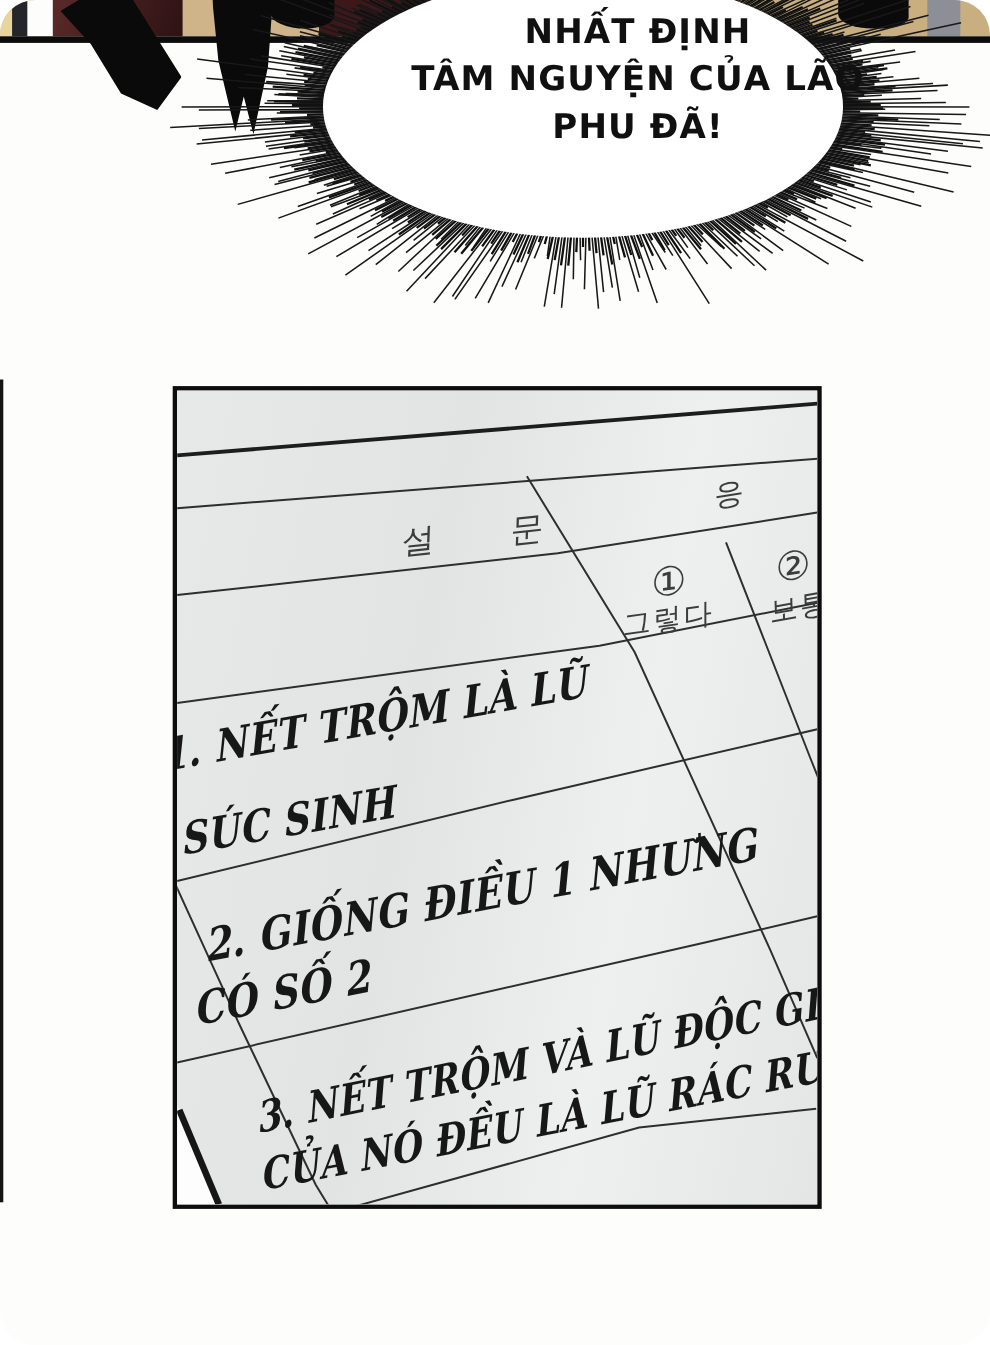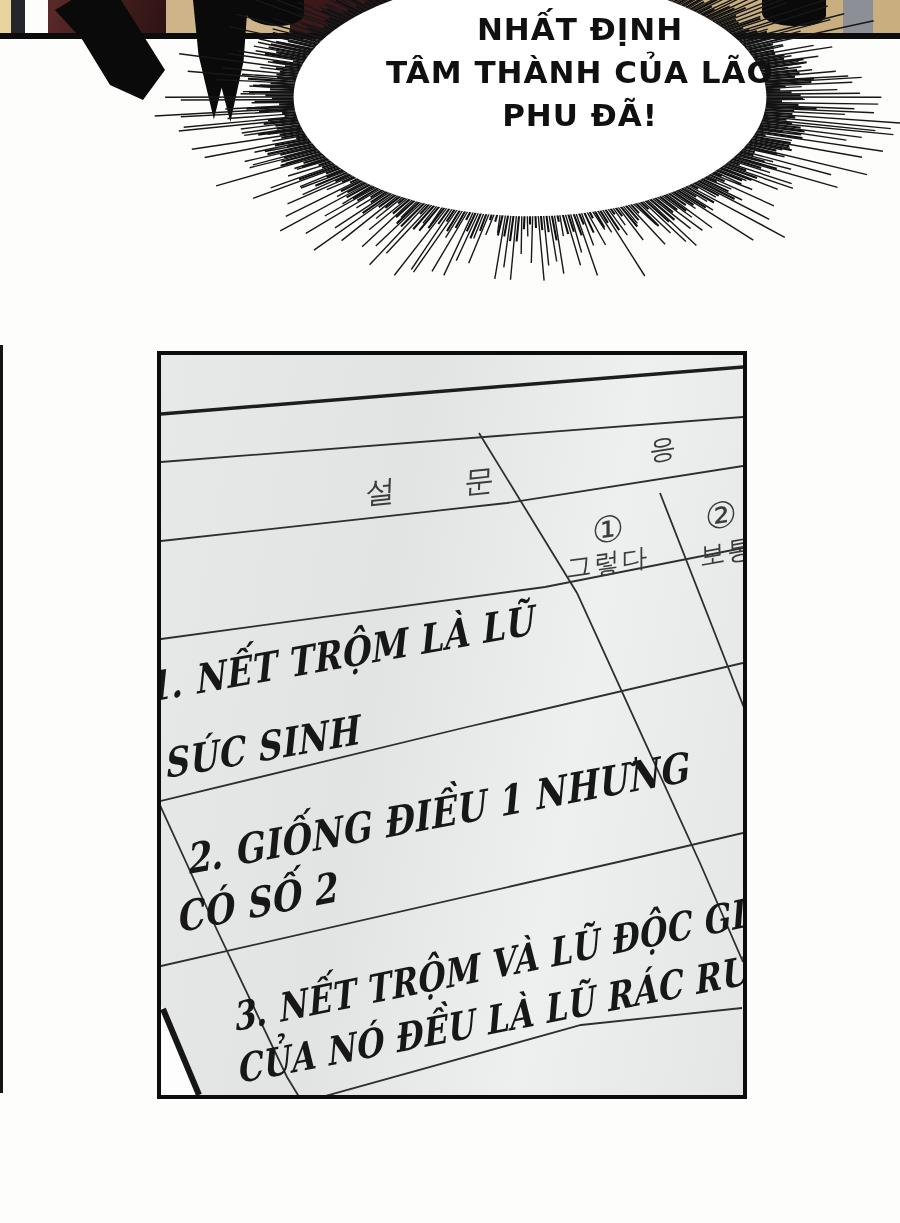--- a/index.html
+++ b/index.html
@@ -1,17 +1,17 @@
 <!DOCTYPE html>
 <html><head>
 <meta charset="utf-8">
 <style>
   html,body{margin:0;padding:0;background:#ffffff;}
   .page{position:relative;width:900px;height:1223px;overflow:hidden;background:#fdfdfc;
-        font-family:"DejaVu Sans",sans-serif;}
+        font-family:"DejaVu Sans",sans-serif;border-radius:32px;}
   
   .top-strip{position:absolute;left:0;top:0;width:900px;height:140px;z-index:1;}
   .ts-base{position:absolute;top:0;height:33px;}
   .ts-borderline{position:absolute;left:0;top:33px;width:900px;height:6px;background:#0c0c0c;}
   .ink{position:absolute;background:#0a0a0a;}
   
   .bubble{position:absolute;left:0;top:0;width:900px;height:320px;z-index:2;}
   .bubble svg{position:absolute;left:0;top:0;}
   .bubble-text{position:absolute;left:350px;top:8px;width:460px;text-align:center;
      font-weight:bold;font-size:31px;line-height:43px;letter-spacing:1px;color:#101010;
@@ -57,21 +57,21 @@
   </div>
 
   <div class="bubble">
     <svg id="burst" width="900" height="320" viewBox="0 0 900 320">
         <path d="M758.0 98.3L802.9 98.6M757.9 101.0L782.0 101.4M757.6 103.7L798.5 104.9M757.2 106.4L816.6 108.8M756.8 109.0L794.2 111.0M756.1 111.7L792.4 114.0M755.4 114.3L795.2 117.4M754.5 117.0L786.5 119.8M753.6 119.6L792.1 123.5M752.5 122.2L800.7 127.7M751.2 124.8L804.6 131.5M749.9 127.4L783.1 132.0M748.4 130.0L802.4 138.1M746.8 132.5L765.6 135.6M745.1 135.1L790.7 143.1M743.3 137.6L789.3 146.3M741.4 140.1L791.7 150.3M739.4 142.5L776.4 150.6M737.2 145.0L777.1 154.2M734.9 147.4L754.8 152.3M732.5 149.8L753.5 155.2M730.1 152.1L764.7 161.7M727.5 154.5L776.8 168.8M724.7 156.8L761.2 168.0M721.9 159.0L739.8 164.8M719.0 161.3L746.2 170.5M716.0 163.5L757.0 178.1M712.9 165.6L751.5 180.1M709.7 167.8L742.1 180.5M706.4 169.9L721.7 176.2M702.9 171.9L724.6 181.3M699.4 173.9L716.7 181.7M695.8 175.9L728.5 191.4M692.2 177.8L734.6 199.0M688.4 179.7L718.8 195.6M684.5 181.5L698.1 188.9M680.6 183.3L714.0 202.5M676.6 185.1L696.2 196.8M672.5 186.8L705.7 207.7M668.3 188.4L693.5 205.0M664.0 190.0L685.8 205.1M659.7 191.5L686.2 210.9M655.3 193.0L677.2 209.9M650.8 194.5L673.0 212.4M646.3 195.9L674.5 219.9M641.7 197.2L669.1 221.8M637.0 198.5L648.5 209.3M632.3 199.7L658.6 226.1M627.6 200.9L639.0 213.1M622.7 202.0L638.7 220.1M617.9 203.1L637.3 226.5M612.9 204.1L622.3 216.1M608.0 205.0L614.8 214.4M603.0 205.9L619.2 230.1M597.9 206.7L607.9 222.9M592.8 207.5L604.3 227.6M587.7 208.2L593.0 218.3M582.6 208.9L593.7 232.6M577.4 209.4L583.8 224.5M572.2 210.0L581.7 235.3M567.0 210.4L573.9 231.8M561.7 210.8L568.2 234.0M556.5 211.2L558.9 221.8M551.2 211.5L556.6 240.4M545.9 211.7L548.7 232.2M540.6 211.8L542.3 230.1M535.3 211.9L536.0 228.0M530.0 211.9L530.0 224.6M524.7 211.9L523.9 229.2M519.4 211.8L516.6 241.5M514.1 211.7L510.0 241.2M508.8 211.5L504.2 236.5M503.5 211.2L497.9 235.5M498.3 210.8L495.2 221.8M493.0 210.4L489.9 220.1M487.8 210.0L480.0 230.8M482.6 209.4L470.4 238.4M477.4 208.9L466.8 231.4M472.3 208.2L466.1 220.0M467.2 207.5L455.6 227.9M462.1 206.7L447.0 231.1M457.0 205.9L446.6 221.5M452.0 205.0L438.3 224.0M447.1 204.1L428.4 228.1M442.1 203.1L419.3 230.7M437.3 202.0L413.2 229.3M432.4 200.9L420.1 214.1M427.7 199.7L401.0 226.5M423.0 198.5L396.7 223.4M418.3 197.2L396.1 217.1M413.7 195.9L392.9 213.6M409.2 194.5L398.1 203.4M404.7 193.0L385.4 207.8M400.3 191.5L378.8 207.2M396.0 190.0L362.6 213.2M391.7 188.4L370.8 202.3M387.5 186.8L370.6 197.4M383.4 185.1L357.4 200.7M379.4 183.3L353.0 198.5M375.5 181.5L346.6 197.3M371.6 179.7L347.3 192.4M367.8 177.8L340.9 191.2M364.2 175.9L350.1 182.6M360.6 173.9L342.2 182.3M357.1 171.9L335.4 181.3M353.6 169.9L315.4 185.7M350.3 167.8L326.6 177.1M347.1 165.6L326.0 173.6M344.0 163.5L299.0 179.5M341.0 161.3L322.0 167.7M338.1 159.0L318.6 165.3M335.3 156.8L302.1 167.0M332.5 154.5L303.5 162.9M329.9 152.1L280.6 165.7M327.5 149.8L281.3 161.8M325.1 147.4L284.0 157.5M322.8 145.0L280.3 154.8M320.6 142.5L267.5 154.1M318.6 140.1L287.1 146.5M316.7 137.6L274.8 145.5M314.9 135.1L296.2 138.4M313.2 132.5L281.3 137.7M311.6 130.0L279.7 134.8M310.1 127.4L258.2 134.6M308.8 124.8L276.7 128.8M307.5 122.2L275.5 125.8M306.4 119.6L263.7 123.9M305.5 117.0L267.9 120.3M304.6 114.3L284.6 115.9M303.9 111.7L282.1 113.1M303.2 109.0L259.1 111.4M302.8 106.4L246.4 108.7M302.4 103.7L279.1 104.4M302.1 101.0L254.5 101.9M302.0 98.3L271.9 98.5M302.0 95.7L265.4 95.4M302.1 93.0L249.0 92.1M302.4 90.3L270.0 89.4M302.8 87.6L253.1 85.6M303.2 85.0L270.5 83.3M303.9 82.3L247.9 78.7M304.6 79.7L277.0 77.6M305.5 77.0L276.5 74.5M306.4 74.4L279.8 71.7M307.5 71.8L275.9 68.2M308.8 69.2L284.9 66.2M310.1 66.6L272.6 61.4M311.6 64.0L293.1 61.2M313.2 61.5L264.9 53.6M314.9 58.9L276.3 52.1M316.7 56.4L268.6 47.3M318.6 53.9L270.9 44.2M320.6 51.5L276.1 41.8M322.8 49.0L287.9 41.0M325.1 46.6L277.7 35.0M327.5 44.2L290.3 34.5M329.9 41.9L289.5 30.7M332.5 39.5L311.1 33.3M335.3 37.2L307.3 28.6M338.1 35.0L320.6 29.3M341.0 32.7L324.0 26.9M344.0 30.5L327.9 24.7M347.1 28.4L325.1 20.1M350.3 26.2L329.3 18.0M353.6 24.1L321.8 11.0M357.1 22.1L326.8 9.0M360.6 20.1L343.6 12.4M364.2 18.1L347.5 10.2M367.8 16.2L336.0 0.3M371.6 14.3L356.3 6.3M375.5 12.5L349.1 -2.0M379.4 10.7L364.9 2.4M383.4 8.9L347.7 -12.5M387.5 7.2L375.4 -0.4M391.7 5.6L356.5 -17.7M396.0 4.0L376.0 -9.9M400.3 2.5L384.9 -8.7M404.7 1.0L375.5 -21.4M409.2 -0.5L384.5 -20.4M413.7 -1.9L394.4 -18.3M418.3 -3.2L398.2 -21.3M423.0 -4.5L405.4 -21.1M427.7 -5.7L403.4 -30.1M432.4 -6.9L411.8 -28.9M437.3 -8.0L420.2 -27.3M442.1 -9.1L426.6 -27.8M447.1 -10.1L436.2 -24.1M452.0 -11.0L441.8 -25.2M457.0 -11.9L442.0 -34.3M462.1 -12.7L445.1 -40.1M467.2 -13.5L457.7 -30.2M472.3 -14.2L465.2 -27.8M477.4 -14.9L468.0 -34.9M482.6 -15.4L471.0 -42.9M487.8 -16.0L480.3 -35.9M493.0 -16.4L486.7 -35.7M498.3 -16.8L490.8 -43.6M503.5 -17.2L498.4 -39.3M508.8 -17.5L505.5 -35.2M514.1 -17.7L511.7 -34.6M519.4 -17.8L517.4 -38.9M524.7 -17.9L523.6 -41.0M530.0 -17.9L530.0 -30.1M535.3 -17.9L535.8 -29.4M540.6 -17.8L543.0 -43.6M545.9 -17.7L547.7 -31.0M551.2 -17.5L553.5 -29.9M556.5 -17.2L559.4 -29.9M561.7 -16.8L564.5 -26.7M567.0 -16.4L572.8 -34.4M572.2 -16.0L577.9 -31.2M577.4 -15.4L585.8 -35.3M582.6 -14.9L587.6 -25.6M587.7 -14.2L600.2 -38.2M592.8 -13.5L603.4 -32.1M597.9 -12.7L615.6 -41.2M603.0 -11.9L609.1 -21.1M608.0 -11.0L614.6 -20.2M612.9 -10.1L632.5 -35.3M617.9 -9.1L634.8 -29.5M622.7 -8.0L634.1 -20.9M627.6 -6.9L647.1 -27.7M632.3 -5.7L641.5 -15.0M637.0 -4.5L657.6 -24.0M641.7 -3.2L655.6 -15.7M646.3 -1.9L663.1 -16.2M650.8 -0.5L681.3 -25.1M655.3 1.0L685.3 -22.1M659.7 2.5L691.4 -20.7M664.0 4.0L693.4 -16.4M668.3 5.6L687.4 -7.0M672.5 7.2L707.2 -14.7M676.6 8.9L700.0 -5.1M680.6 10.7L705.0 -3.3M684.5 12.5L704.0 1.8M688.4 14.3L718.6 -1.4M692.2 16.2L711.8 6.4M695.8 18.1L714.5 9.3M699.4 20.1L729.7 6.4M702.9 22.1L734.5 8.4M706.4 24.1L745.7 7.9M709.7 26.2L736.1 15.8M712.9 28.4L736.0 19.7M716.0 30.5L738.6 22.5M719.0 32.7L760.5 18.6M721.9 35.0L743.2 28.1M724.7 37.2L749.3 29.7M727.5 39.5L756.9 30.9M730.1 41.9L766.9 31.7M732.5 44.2L769.4 34.6M734.9 46.6L786.8 33.8M737.2 49.0L789.9 36.8M739.4 51.5L772.9 44.2M741.4 53.9L773.6 47.4M743.3 56.4L774.0 50.6M745.1 58.9L775.2 53.6M746.8 61.5L784.5 55.3M748.4 64.0L784.1 58.6M749.9 66.6L803.6 59.2M751.2 69.2L806.7 62.2M752.5 71.8L788.3 67.7M753.6 74.4L797.0 70.0M754.5 77.0L799.5 73.0M755.4 79.7L795.0 76.6M756.1 82.3L814.1 78.6M756.8 85.0L811.4 82.1M757.2 87.6L785.7 86.5M757.6 90.3L780.3 89.6M757.9 93.0L791.6 92.4M758.0 95.7L800.7 95.4" stroke="#101010" stroke-width="2.1" fill="none"></path>
         <path d="M757.6 97.0L881.3 97.2M762.3 99.7L804.8 99.4M763.2 102.5L878.2 104.1M761.6 105.2L854.3 108.7M762.5 107.9L874.0 112.7M756.5 110.3L844.9 114.4M756.0 113.0L902.7 123.2M756.6 115.8L890.8 128.6M756.7 118.5L875.4 130.6M752.2 120.8L893.4 134.6M755.1 123.9L861.8 137.4M754.6 126.6L846.4 140.1M748.4 128.6L801.1 134.8M747.4 131.2L882.9 151.3M748.7 134.2L791.9 140.4M747.4 136.9L862.1 157.2M745.3 139.4L789.8 148.2M739.4 141.1L782.3 149.7M738.5 143.8L866.9 174.6M737.8 146.6L784.5 156.8M737.3 149.5L831.1 174.7M734.4 151.8L773.1 161.7M731.9 154.2L791.1 169.3M730.6 157.0L837.5 187.4M722.4 157.6L770.0 172.6M721.1 160.4L791.7 183.7M721.7 163.8L793.0 188.3M718.7 166.1L777.8 189.4M710.6 166.4L746.4 180.6M711.0 170.0L741.4 183.8M706.5 171.6L752.2 189.5M705.5 174.8L773.9 205.8M701.1 176.5L731.4 189.2M697.8 178.7L742.1 200.0M689.9 178.6L769.2 219.3M687.3 181.0L715.8 197.2M684.4 183.5L784.8 237.3M678.3 184.0L707.1 201.4M676.2 186.9L713.0 210.1M670.8 187.9L753.3 240.1M665.6 188.8L695.6 208.5M662.7 191.4L712.0 227.8M660.3 194.4L691.9 217.2M655.6 195.8L702.4 230.4M648.6 195.2L690.6 228.6M644.5 197.0L696.4 245.6M638.8 197.4L685.9 241.6M635.2 199.6L670.5 233.0M632.2 202.7L656.1 224.4M626.1 202.5L665.1 244.2M620.8 203.1L637.4 223.4M616.8 205.3L643.2 240.0M611.9 206.4L625.3 225.1M605.3 205.2L627.4 235.1M601.5 207.9L644.8 276.0M595.3 207.0L611.7 232.4M590.7 208.6L604.8 229.5M585.3 208.9L605.6 245.0M580.3 209.8L593.6 245.5M575.0 210.3L597.5 275.4M569.4 209.8L581.6 252.5M564.5 211.3L580.5 265.2M559.3 211.8L563.4 236.2M554.1 212.6L563.8 273.6M548.9 213.8L556.7 261.5M543.4 213.1L548.7 265.5M538.1 214.0L544.1 280.6M532.7 214.0L531.3 262.9M527.3 212.5L527.8 236.5M521.8 214.7L521.2 253.9M516.7 212.0L510.5 279.8M511.1 213.7L503.8 267.3M505.9 212.5L494.8 278.8M500.3 213.3L497.6 232.9M495.7 210.4L485.7 234.9M489.5 212.7L468.7 263.2M485.3 209.6L473.7 238.4M479.8 209.7L456.3 260.6M475.1 208.1L443.8 275.4M468.8 209.5L432.0 271.3M463.8 208.5L445.6 237.6M459.5 206.4L413.5 272.2M453.0 207.6L411.3 269.5M448.1 206.4L394.4 275.2M444.8 203.3L430.7 224.4M438.5 203.9L423.0 223.2M434.9 201.4L386.4 253.3M429.7 200.7L369.6 264.8M423.6 200.8L375.8 245.9M419.5 198.9L401.0 217.5M414.4 197.9L362.1 246.8M411.9 194.8L369.1 229.7M404.0 196.1L376.0 218.5M400.3 193.9L341.6 240.6M394.7 193.2L314.0 250.1M391.4 190.9L335.0 227.8M387.0 189.3L356.4 207.8M382.8 187.5L305.8 233.3M379.1 185.6L324.7 216.0M374.1 184.3L342.5 203.9M370.0 182.5L280.2 230.8M369.3 178.9L337.0 196.7M364.2 177.7L285.8 216.4M362.9 174.6L326.8 189.7M358.3 173.1L287.5 203.8M352.0 172.3L302.6 194.6M349.9 169.7L300.9 188.0M349.6 166.4L300.0 186.6M343.9 165.2L253.1 198.3M340.1 163.2L270.7 187.8M336.2 161.3L288.1 176.0M335.6 158.2L296.9 169.4M329.5 156.9L294.4 168.5M330.8 153.4L216.1 185.8M327.8 151.2L285.7 163.3M324.3 149.1L249.6 167.7M322.5 146.5L252.9 164.9M320.6 144.0L244.7 161.5M316.5 141.9L264.9 151.5M315.6 139.2L254.4 152.2M315.2 136.4L204.7 157.5M308.5 134.7L272.4 141.0M307.7 132.0L191.8 149.3M305.5 129.5L267.5 134.2M304.3 126.8L244.2 135.4M307.2 123.6L241.8 133.0M303.8 121.2L240.8 129.0M303.6 118.5L178.8 131.0M305.8 115.6L183.7 127.3M305.3 112.9L227.5 118.5M303.1 110.4L180.8 116.8M302.8 107.7L154.7 116.0M303.6 105.0L225.3 109.0M301.0 102.4L251.6 102.8M296.4 99.7L180.8 100.0M299.0 97.0L165.1 97.2M300.7 94.3L240.5 93.8M302.6 91.7L242.9 91.6M302.1 89.0L249.4 86.0M297.3 86.0L259.7 85.0M298.8 83.4L216.5 79.6M305.3 81.1L187.7 71.2M301.4 78.1L242.0 74.2M304.4 75.6L222.6 67.8M302.9 72.7L260.3 67.4M305.4 70.2L179.2 53.7M304.5 67.2L267.8 61.7M308.0 64.9L227.3 53.5M310.2 62.4L237.4 50.8M314.8 60.3L255.6 50.7M316.7 57.9L253.9 46.1M314.2 54.5L258.0 42.3M315.1 51.8L258.8 38.8M318.8 49.6L280.4 42.4M319.9 46.8L229.7 26.8M325.6 45.2L272.8 32.5M329.1 43.1L272.6 28.9M328.8 40.0L236.6 14.1M330.1 37.2L272.8 18.4M332.9 34.9L301.2 23.5M338.6 33.5L299.2 22.1M342.7 31.7L253.4 -1.0M341.4 27.9L299.6 13.7M346.9 26.6L270.8 -2.3M350.4 24.5L298.9 2.3M354.3 22.7L319.6 7.2M355.9 19.8L324.0 4.4M361.7 18.8L326.5 3.9M364.5 16.4L285.1 -21.2M370.2 15.5L323.7 -9.9M370.4 11.7L298.6 -26.2M373.4 9.3L325.7 -15.5M379.6 8.7L341.7 -12.0M381.8 5.8L334.9 -23.7M386.0 4.1L317.8 -37.3M393.0 4.2L352.6 -21.1M397.6 2.8L372.2 -15.9M401.4 0.9L324.7 -55.5M405.8 -0.7L372.0 -27.1M409.1 -3.1L342.6 -56.4M415.0 -3.4L377.5 -38.0M419.1 -5.3L399.3 -23.5M424.1 -6.3L406.3 -24.7M427.9 -8.5L384.8 -55.2M433.0 -9.4L408.1 -37.2M439.3 -9.0L392.9 -62.9M444.6 -9.6L415.9 -46.5M449.5 -10.6L422.7 -43.3M453.4 -13.1L434.1 -41.4M459.6 -12.3L420.6 -77.9M463.8 -14.4L438.4 -53.2M469.1 -15.0L442.6 -58.9M474.2 -15.8L454.2 -59.0M480.0 -15.1L456.5 -73.5M485.4 -15.2L457.1 -84.9M489.7 -18.4L469.3 -82.8M495.2 -18.0L485.0 -60.2M500.2 -19.8L491.5 -51.7M506.2 -17.1L501.5 -43.2M511.3 -18.2L505.6 -73.9M516.8 -17.2L511.5 -60.0M522.0 -18.6L521.9 -65.3M527.3 -19.7L524.2 -73.3M532.7 -20.4L535.5 -45.4M538.0 -18.1L543.7 -88.8M543.4 -19.4L544.5 -49.8M548.5 -17.1L554.8 -60.0M554.3 -19.5L562.9 -71.9M559.3 -17.8L578.5 -88.4M564.4 -16.9L581.5 -77.0M569.8 -16.7L592.2 -76.7M575.3 -17.0L583.8 -43.6M580.2 -15.5L588.3 -37.6M585.9 -16.1L600.0 -39.6M591.4 -16.0L618.4 -70.3M595.8 -13.8L607.8 -35.8M601.0 -13.2L614.9 -37.4M607.0 -13.6L630.8 -49.4M611.0 -11.3L643.4 -52.6M615.8 -10.0L634.4 -37.0M620.7 -9.1L671.1 -64.1M627.6 -10.2L681.5 -68.5M630.2 -6.6L673.4 -50.8M636.6 -6.9L653.9 -26.8M641.2 -5.5L663.1 -23.1M643.4 -2.0L684.6 -38.0M648.1 -0.8L716.1 -58.4M655.8 -1.9L694.9 -30.5M657.0 2.1L686.5 -18.3M663.5 2.0L691.8 -15.8M668.9 2.9L732.0 -42.2M673.6 4.4L747.9 -44.2M676.4 6.9L713.8 -17.0M677.9 10.2L727.7 -20.6M685.3 10.0L734.9 -19.7M685.9 13.7L717.1 -2.5M690.4 15.2L743.4 -10.6M694.2 17.1L741.2 -4.6M698.9 18.5L766.7 -15.1M702.6 20.5L760.2 -6.2M704.7 23.1L790.2 -14.6M709.2 24.7L778.3 -2.9M714.5 26.1L785.1 -1.7M717.3 28.4L785.8 2.9M720.5 30.6L760.4 16.5M722.8 33.1L837.8 -4.3M727.6 34.8L771.2 21.5M726.1 38.4L827.7 6.0M732.2 39.7L767.7 29.1M735.4 41.9L844.1 13.8M735.0 45.1L830.4 19.6M736.2 47.8L800.6 31.1M740.1 49.8L873.7 20.7M740.4 52.7L782.8 44.6M744.8 54.7L783.5 45.9M743.9 57.7L813.7 45.4M746.3 60.2L832.3 46.9M752.8 61.9L791.5 55.8M753.9 64.6L818.3 56.3M753.0 67.6L798.5 61.6M754.5 70.2L803.7 63.1M757.1 72.7L801.3 66.8M758.3 75.3L812.2 69.7M756.6 78.2L835.8 71.2M756.7 80.9L848.2 76.0M759.0 83.5L861.7 77.4M756.8 86.3L852.3 82.3M761.0 88.9L801.7 86.6M758.8 91.6L837.4 89.6M761.6 94.3L859.9 93.2" stroke="#181818" stroke-width="1.4" fill="none"></path>
         <ellipse cx="530" cy="97" rx="236.4" ry="119.185" fill="#ffffff"></ellipse>
       </svg>
     <div class="bubble-text">
       <div>NHẤT ĐỊNH</div>
-      <div>TÂM THÀNH CỦA LÃO</div>
+      <div>TÂM NGUYỆN CỦA LÃO</div>
       <div>PHU ĐÃ!</div>
     </div>
   </div>
 
   <div class="left-edge"></div>
 
   <div class="panel">
     <div class="paper"></div>
 
     <svg class="tlines" width="582" height="740" viewBox="0 0 582 740">

